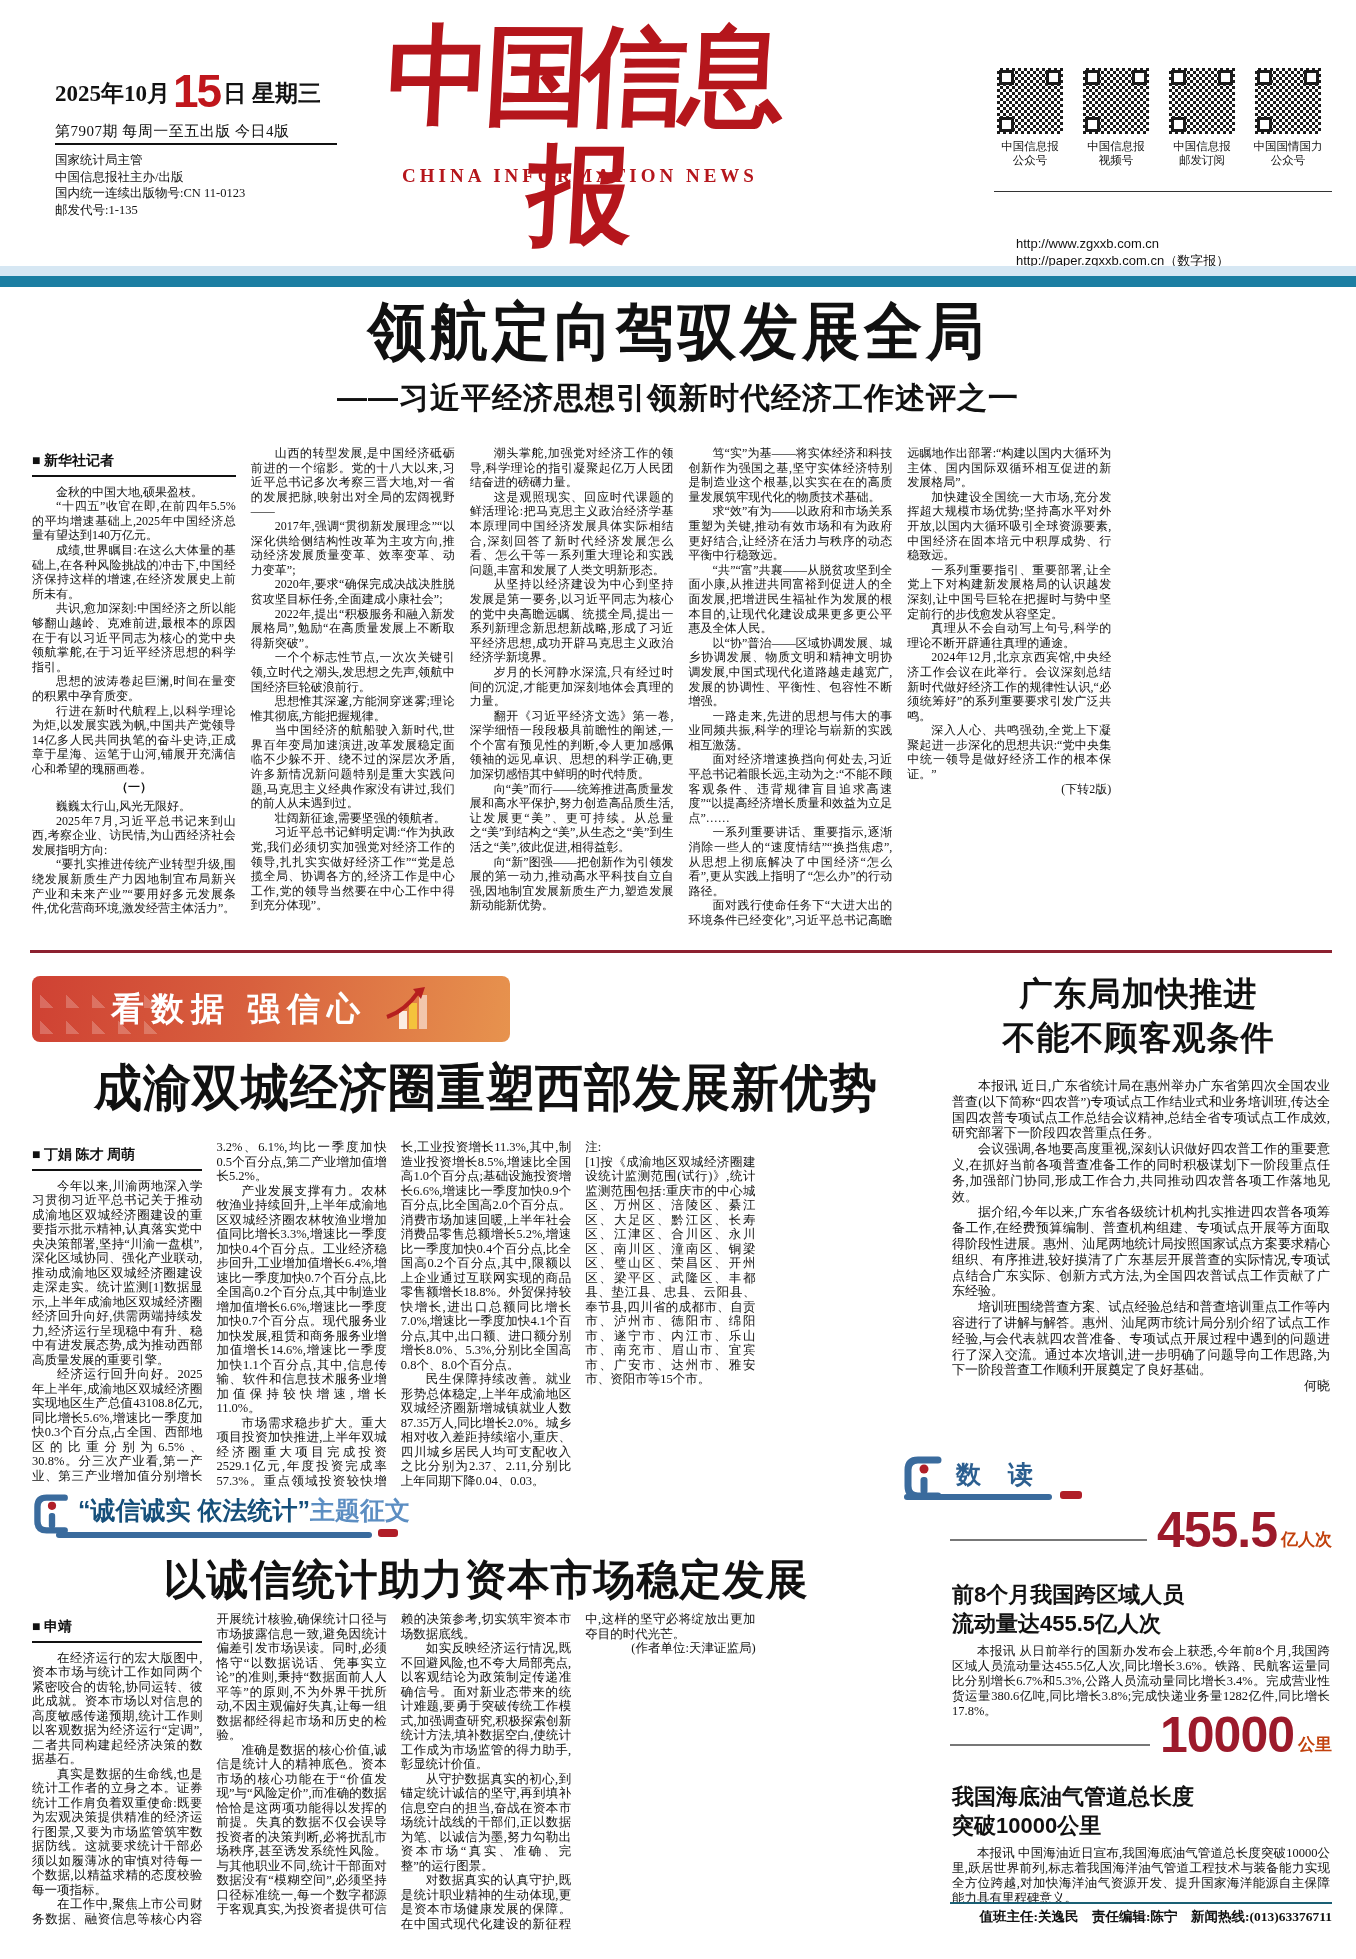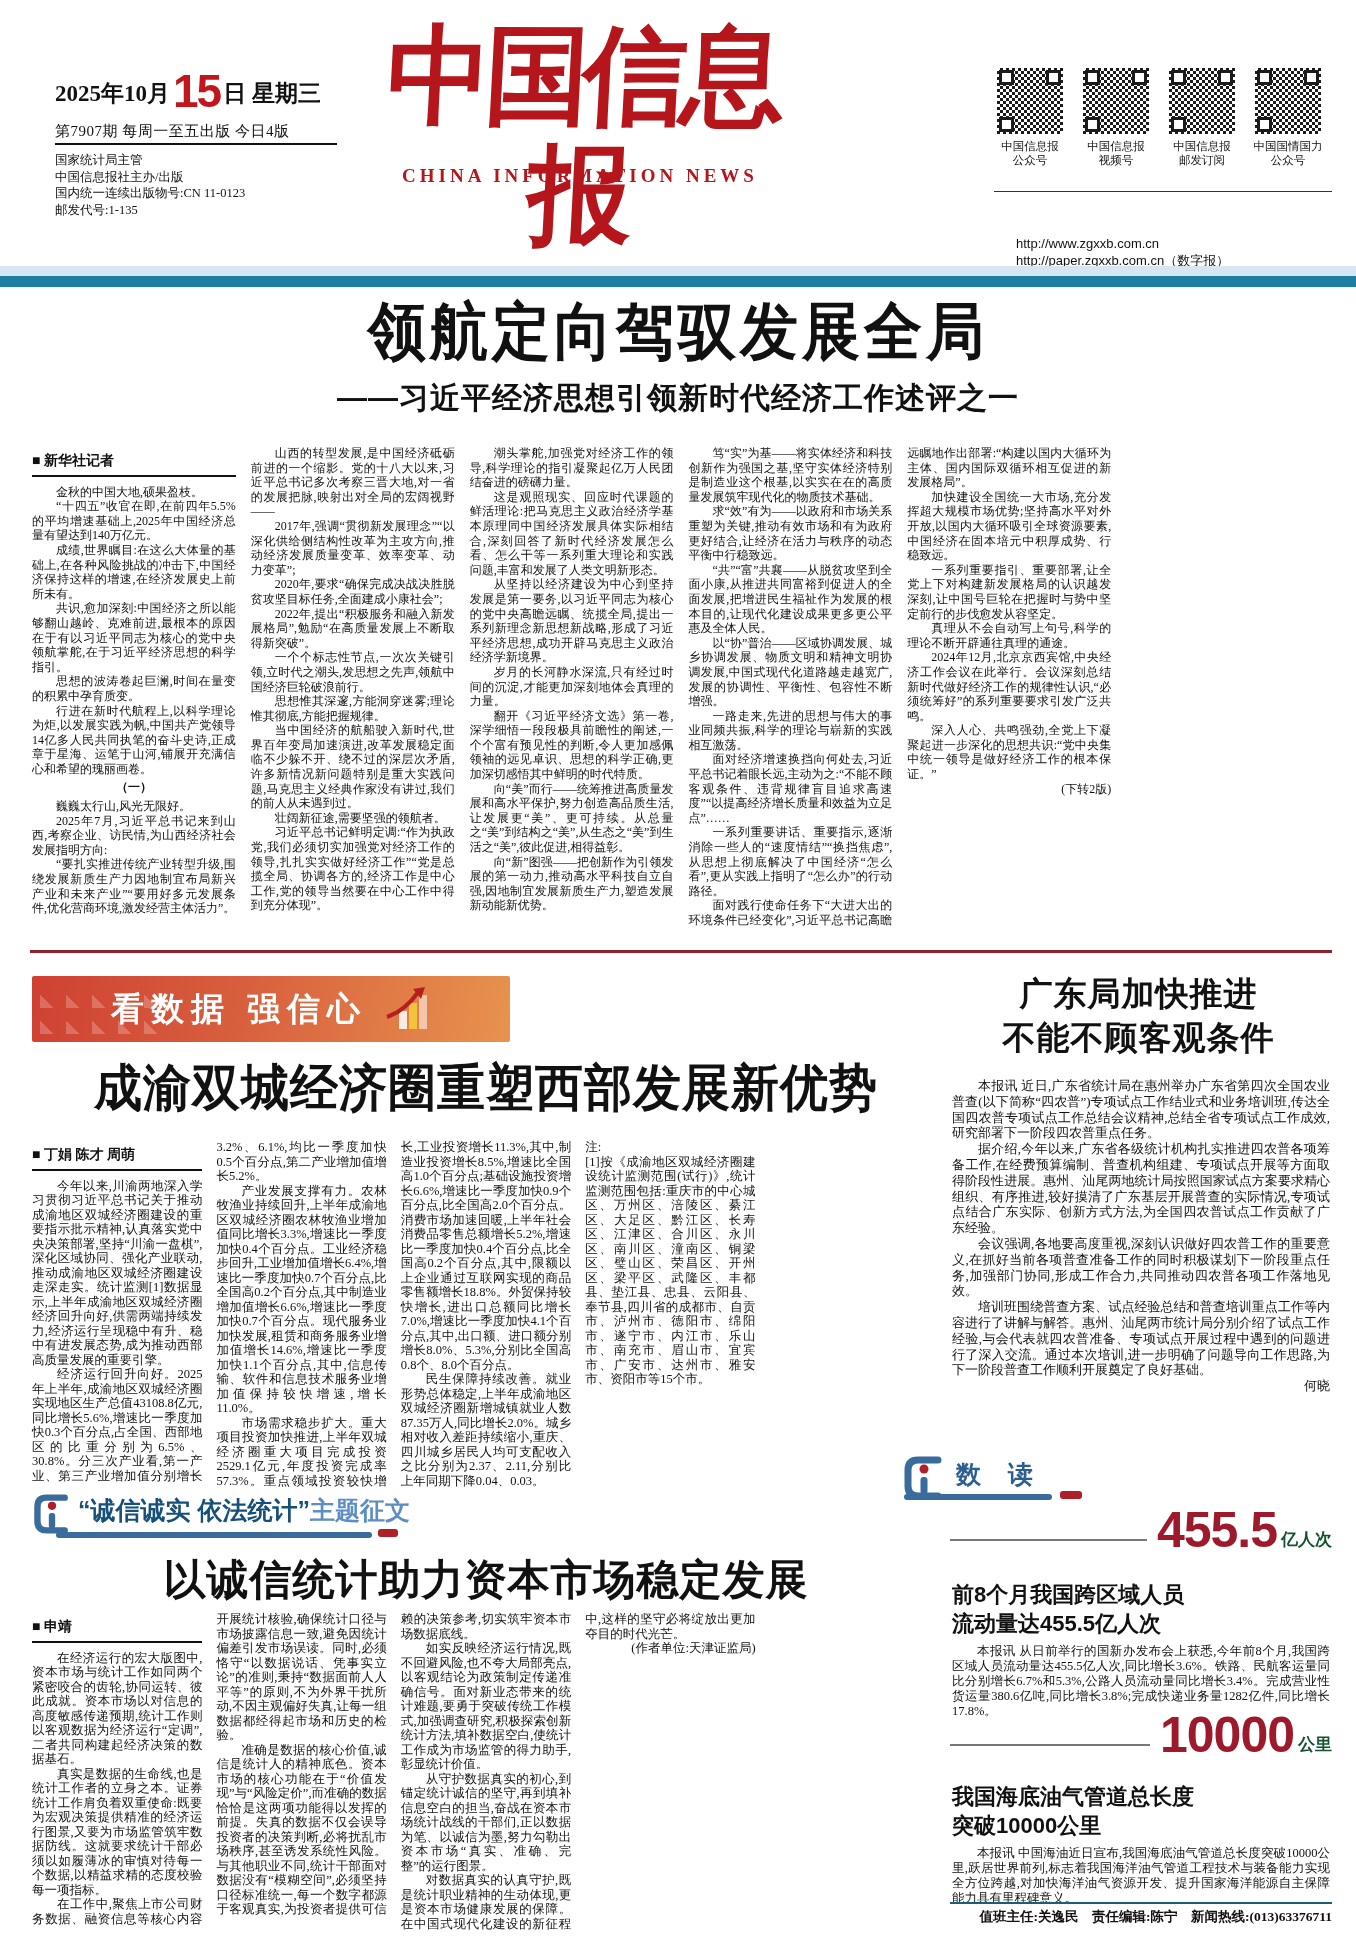--- a/index.html
+++ b/index.html
@@ -54,21 +54,21 @@
           font-size:14px;text-indent:0;}
 
   .lead-body{position:absolute;left:32px;top:446px;width:1298px;height:492px;
       column-count:6;column-gap:15px;font-size:12px;line-height:14.6px;}
 
   .maroon-rule{position:absolute;left:30px;top:950px;width:1302px;height:3px;background:#8c2130;}
 
   
   .data-banner{position:absolute;left:32px;top:976px;width:478px;height:66px;
       background:linear-gradient(100deg,#cf4133 0%,#d8603e 45%,#e7934e 100%);
-      border-radius:2px;display:flex;align-items:center;justify-content:center;gap:18px;
+      border-radius:8px;display:flex;align-items:center;justify-content:center;gap:18px;
       overflow:hidden;}
   .data-banner::before{content:"";position:absolute;left:8px;top:6px;width:120px;height:54px;
       background:linear-gradient(45deg,rgba(255,255,255,.22) 25%,transparent 25%) 0 0/26px 26px;}
   .data-banner-text{position:relative;color:#fff;font-family:"Liberation Sans","DejaVu Sans",sans-serif;
       font-weight:bold;font-size:33px;letter-spacing:7px;}
 
   .chengyu-headline{position:absolute;left:30px;top:1056px;width:912px;text-align:center;
       font-weight:900;font-size:48px;letter-spacing:1px;transform:scaleY(1.05);}
   .chengyu-body{position:absolute;left:32px;top:1140px;width:908px;height:352px;
       column-count:5;column-gap:14px;font-size:12.5px;line-height:14.5px;}
@@ -85,21 +85,21 @@
   .shudu-head{position:absolute;left:902px;top:1452px;width:382px;height:52px;}
   .shudu-label{position:absolute;left:54px;top:6px;color:#2c5f90;font-weight:900;font-size:25px;
       letter-spacing:10px;font-family:"Liberation Sans","DejaVu Sans",sans-serif;}
   .shudu-bar{position:absolute;left:2px;top:42px;width:148px;height:6px;background:#3a6b9d;border-radius:3px;}
   .shudu-dash{position:absolute;left:158px;top:39px;width:22px;height:8px;background:#b01e28;border-radius:3px;}
 
   .stat-row{position:absolute;display:flex;align-items:flex-end;width:382px;left:950px;}
   .stat-line{flex:1;height:2px;background:#777;margin-bottom:14px;}
   .stat-number{color:#9c1a2b;font-family:"Liberation Sans","DejaVu Sans",sans-serif;
       font-weight:900;font-size:50px;line-height:1;letter-spacing:-1px;padding-left:10px;}
-  .stat-unit{color:#14532d;font-weight:bold;font-size:17px;padding:0 0 4px 4px;white-space:nowrap;}
+  .stat-unit{color:#c2410c;font-weight:bold;font-size:17px;padding:0 0 4px 4px;white-space:nowrap;}
   .stat-headline{position:absolute;left:952px;width:378px;
       font-family:"Liberation Sans","DejaVu Sans",sans-serif;font-weight:900;
       font-size:22px;line-height:29px;}
   .stat-body{position:absolute;left:952px;width:378px;font-size:12.5px;line-height:15px;
       text-align:justify;text-indent:2em;}
 
   .footer-rule{position:absolute;left:950px;top:1902px;width:382px;height:2px;background:#1a5f74;}
   .page-footer{position:absolute;left:950px;top:1908px;width:382px;text-align:right;
       font-size:13.5px;font-weight:bold;white-space:nowrap;}
 
@@ -247,22 +247,22 @@
         <p class="para noindent">[1]按《成渝地区双城经济圈建设统计监测范围(试行)》,统计监测范围包括:重庆市的中心城区、万州区、涪陵区、綦江区、大足区、黔江区、长寿区、江津区、合川区、永川区、南川区、潼南区、铜梁区、璧山区、荣昌区、开州区、梁平区、武隆区、丰都县、垫江县、忠县、云阳县、奉节县,四川省的成都市、自贡市、泸州市、德阳市、绵阳市、遂宁市、内江市、乐山市、南充市、眉山市、宜宾市、广安市、达州市、雅安市、资阳市等15个市。</p>
       </div>
   </div>
 
   <div class="gd-headline">
     <div>广东局加快推进</div>
     <div>不能不顾客观条件</div>
   </div>
   <div class="gd-body">
     <p>本报讯 近日,广东省统计局在惠州举办广东省第四次全国农业普查(以下简称“四农普”)专项试点工作结业式和业务培训班,传达全国四农普专项试点工作总结会议精神,总结全省专项试点工作成效,研究部署下一阶段四农普重点任务。</p>
+    <p>会议强调,各地要高度重视,深刻认识做好四农普工作的重要意义,在抓好当前各项普查准备工作的同时积极谋划下一阶段重点任务,加强部门协同,形成工作合力,共同推动四农普各项工作落地见效。</p>
     <p>据介绍,今年以来,广东省各级统计机构扎实推进四农普各项筹备工作,在经费预算编制、普查机构组建、专项试点开展等方面取得阶段性进展。惠州、汕尾两地统计局按照国家试点方案要求精心组织、有序推进,较好摸清了广东基层开展普查的实际情况,专项试点结合广东实际、创新方式方法,为全国四农普试点工作贡献了广东经验。</p>
-    <p>会议强调,各地要高度重视,深刻认识做好四农普工作的重要意义,在抓好当前各项普查准备工作的同时积极谋划下一阶段重点任务,加强部门协同,形成工作合力,共同推动四农普各项工作落地见效。</p>
     <p>培训班围绕普查方案、试点经验总结和普查培训重点工作等内容进行了讲解与解答。惠州、汕尾两市统计局分别介绍了试点工作经验,与会代表就四农普准备、专项试点开展过程中遇到的问题进行了深入交流。通过本次培训,进一步明确了问题导向工作思路,为下一阶段普查工作顺利开展奠定了良好基础。</p>
     <p class="gd-signature">何晓</p>
   </div>
 
   <div class="shudu-head">
     <svg class="ci-svg" width="44" height="52" viewBox="0 0 44 52">
       <path d="M36 8 H16 Q 6 8 6 18 V 34 Q 6 44 16 44 H36" stroke="#3a6b9d" stroke-width="7" fill="none" stroke-linecap="round"></path>
       <circle cx="22" cy="17" r="4.5" fill="#b01e28"></circle>
       <rect x="18.5" y="25" width="7" height="17" rx="3" fill="#3a6b9d"></rect>
     </svg>

